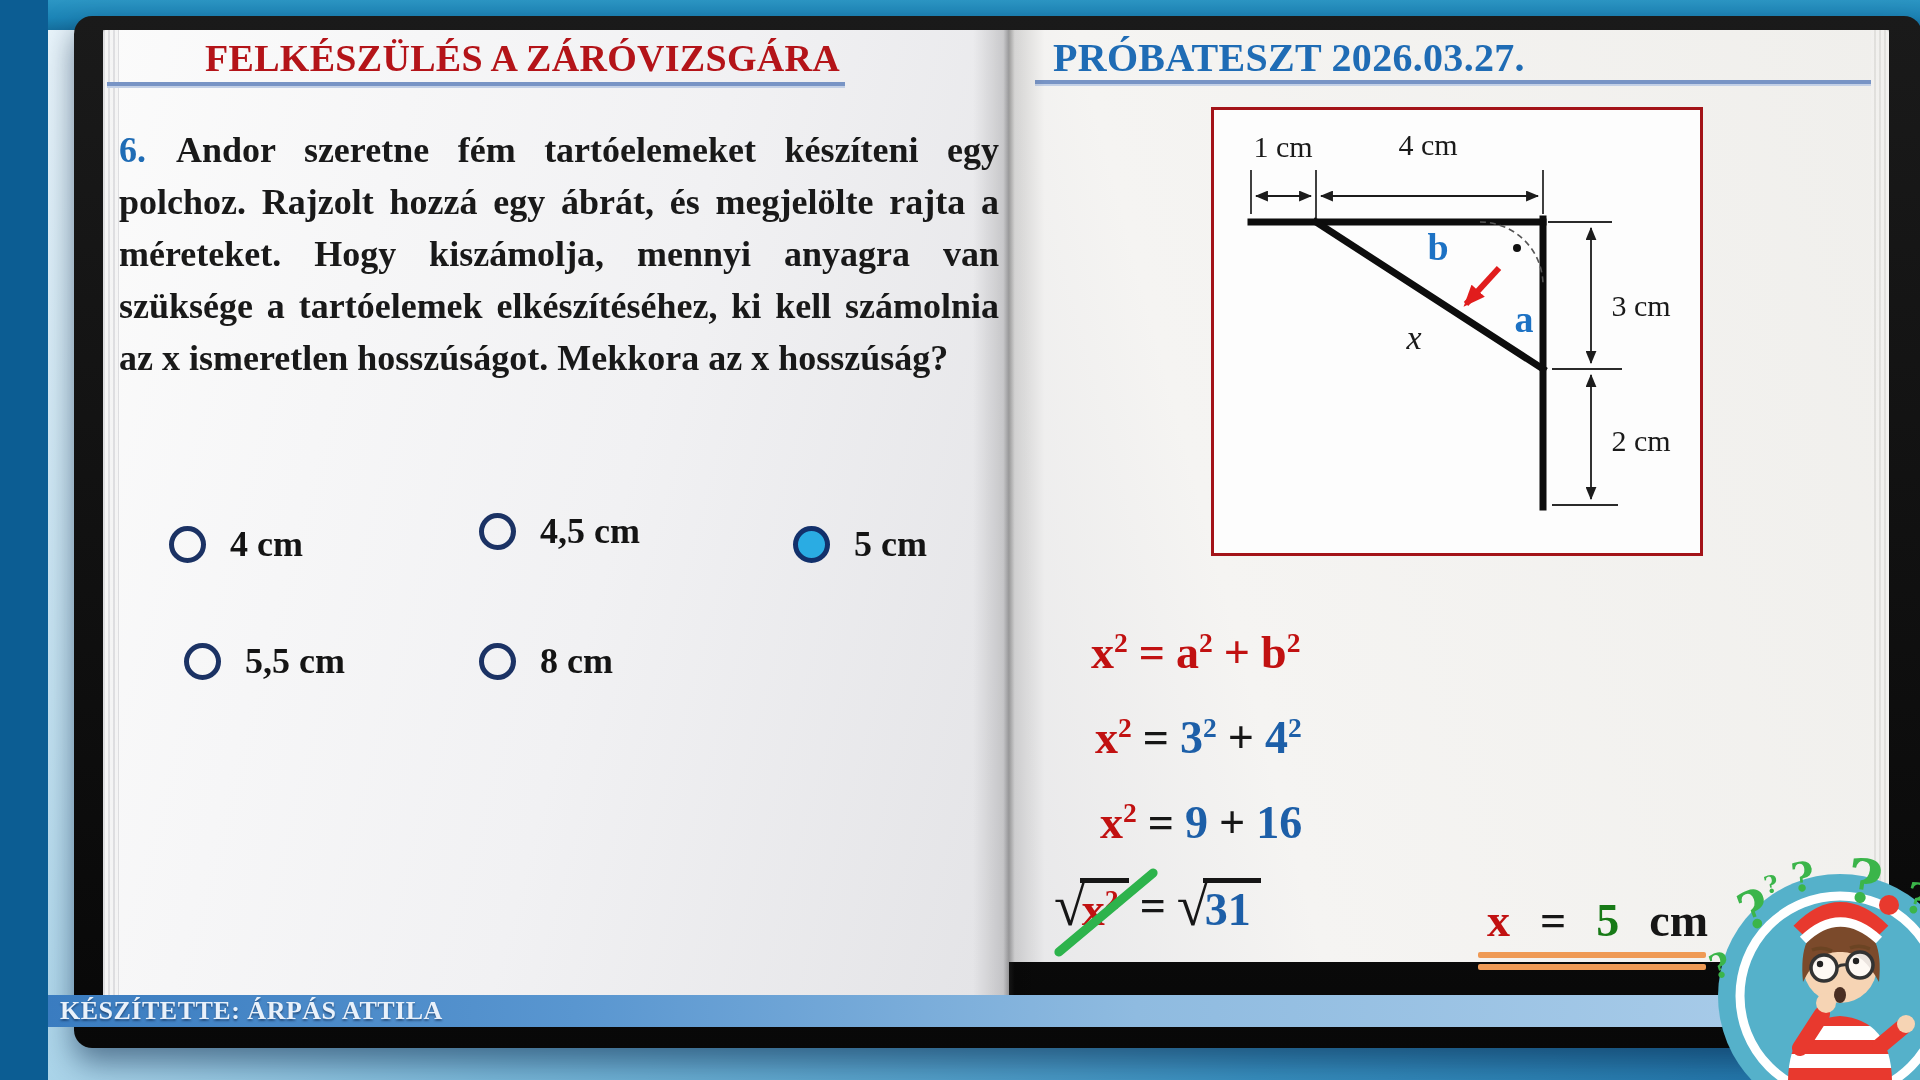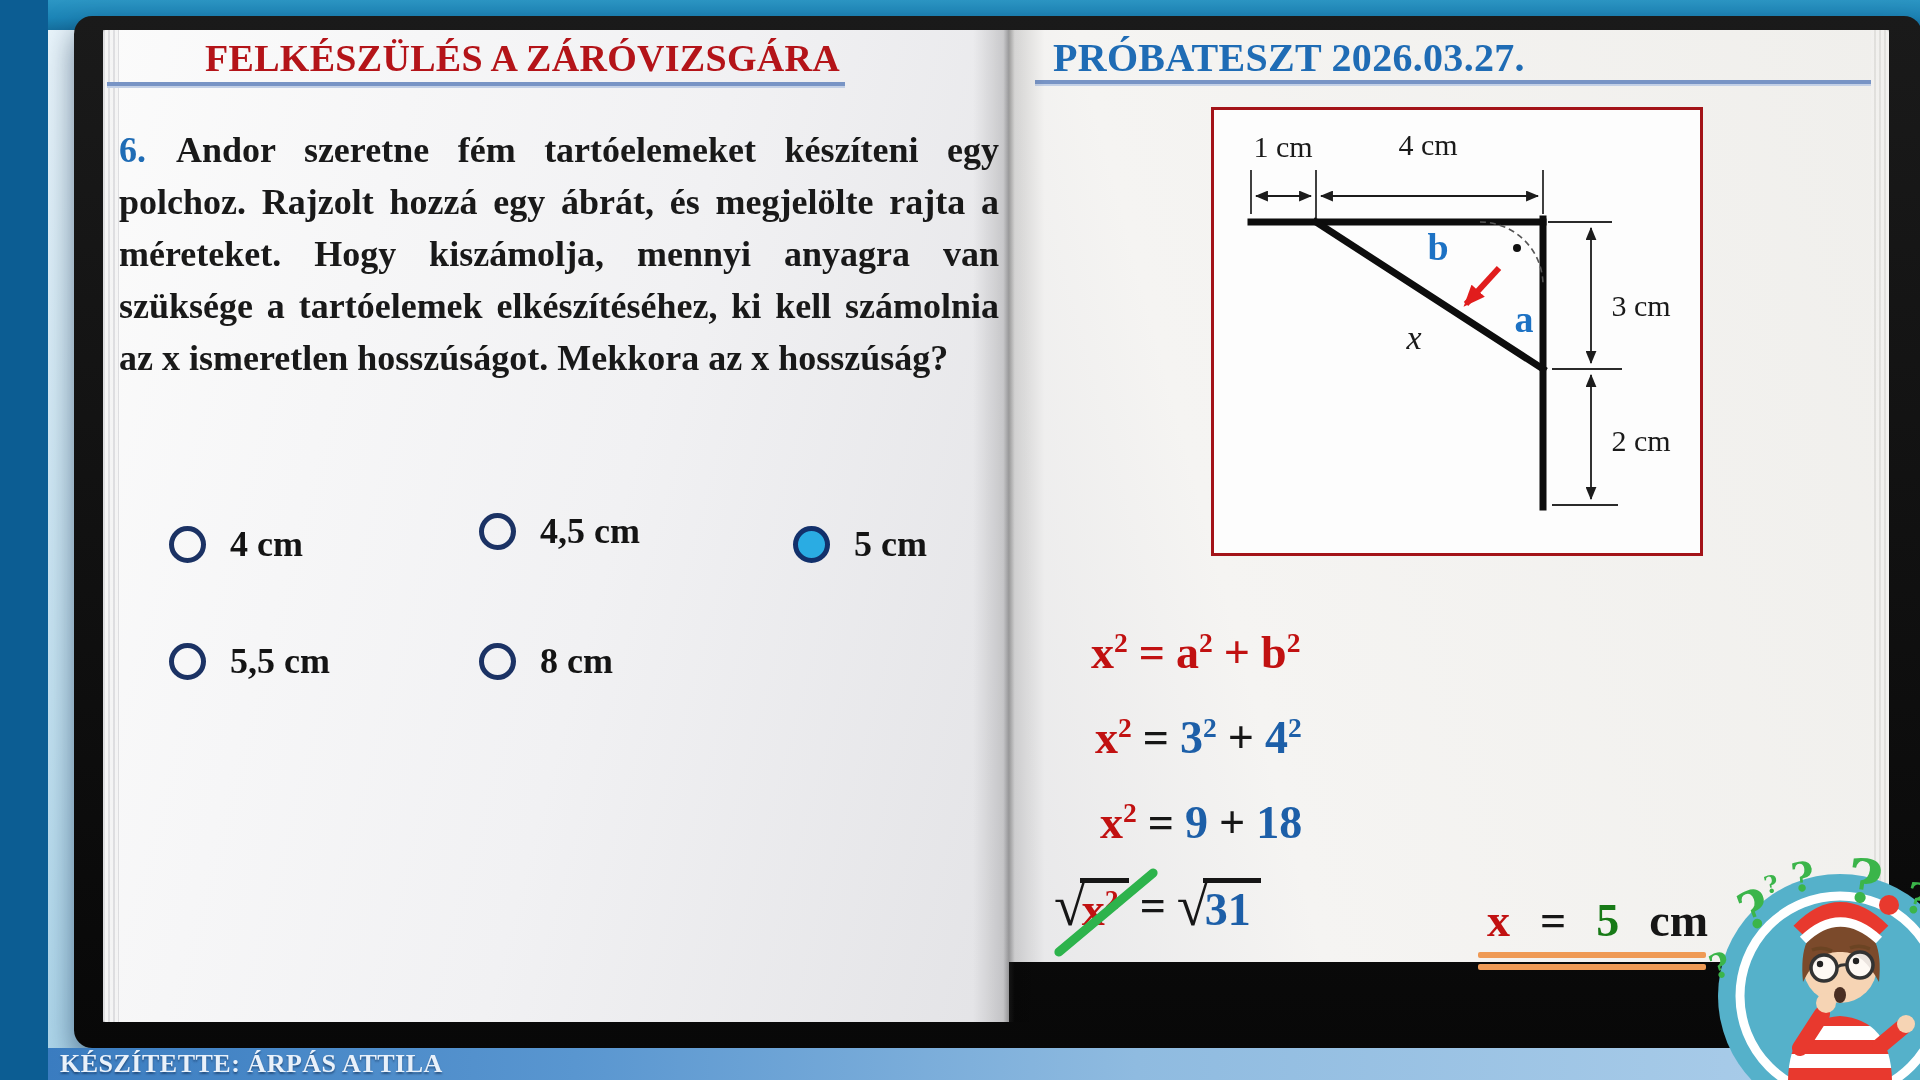--- a/index.html
+++ b/index.html
@@ -56,21 +56,21 @@
   .grn{color:var(--result-green,#177a17);}
   .rad{position:relative;display:inline-flex;align-items:flex-start;}
   .rad-sign{font-size:58px;line-height:.95;font-weight:bold;color:#161616;}
   .rad-body{border-top:5px solid #161616;padding:4px 10px 0 2px;margin-left:-6px;}
   .slash{position:absolute;left:-14px;top:30px;width:132px;height:9px;border-radius:5px;
          background:var(--slash-green,#2db34c);transform:rotate(-40deg);z-index:2;}
   .result-underline{position:absolute;left:469px;top:922px;width:228px;}
   .result-underline div{height:6px;border-radius:2px;background:var(--underline-orange,#ef9a55);margin-bottom:6px;}
 
   
-  .footer-bar{position:absolute;left:0;top:1048px;width:1756px;height:32px;
+  .footer-bar{position:absolute;left:0;top:995px;width:1756px;height:32px;
        background:linear-gradient(90deg,#3a7cc0 0%,#5996d0 30%,#8fbbe0 62%,#a9cce9 100%);}
   .footer-text{position:absolute;left:12px;top:0;height:32px;line-height:31px;
        font-size:26px;font-weight:bold;color:#e9f1fa;letter-spacing:.5px;
        text-shadow:0 2px 2px rgba(0,20,50,.45);}
 
   .mascot{position:absolute;left:1652px;top:848px;width:270px;height:235px;z-index:5;}
 </style>
 </head>
 <body>
 
@@ -91,21 +91,21 @@
       <span class="opt-label">4 cm</span>
     </div>
     <div class="opt" style="left:376px;top:480px">
       <span class="radio"></span>
       <span class="opt-label">4,5 cm</span>
     </div>
     <div class="opt selected" style="left:690px;top:493px">
       <span class="radio"></span>
       <span class="opt-label">5 cm</span>
     </div>
-    <div class="opt" style="left:66px;top:610px">
+    <div class="opt" style="left:81px;top:610px">
       <span class="radio"></span>
       <span class="opt-label">5,5 cm</span>
     </div>
     <div class="opt" style="left:376px;top:610px">
       <span class="radio"></span>
       <span class="opt-label">8 cm</span>
     </div>
   </div>
 
   <div class="page page-right">
@@ -174,21 +174,21 @@
       <span class="blk">=</span>
       <span class="blue"><span>3</span><sup>2</sup></span>
       <span class="blk">+</span>
       <span class="blue"><span>4</span><sup>2</sup></span>
     </div>
     <div class="eq" style="left:91px;top:770px">
       <span class="red"><span>x</span><sup>2</sup></span>
       <span class="blk">=</span>
       <span class="blue">9</span>
       <span class="blk">+</span>
-      <span class="blue">18</span>
+      <span class="blue">16</span>
     </div>
     <div class="eq" style="left:45px;top:848px">
       <span class="rad">
         <span class="rad-sign">√</span>
           <span class="rad-body red"><span>x</span><sup>2</sup></span>
         <span class="slash"></span>
       </span>
       <span class="blk">=</span>
       <span class="rad">
         <span class="rad-sign">√</span>

